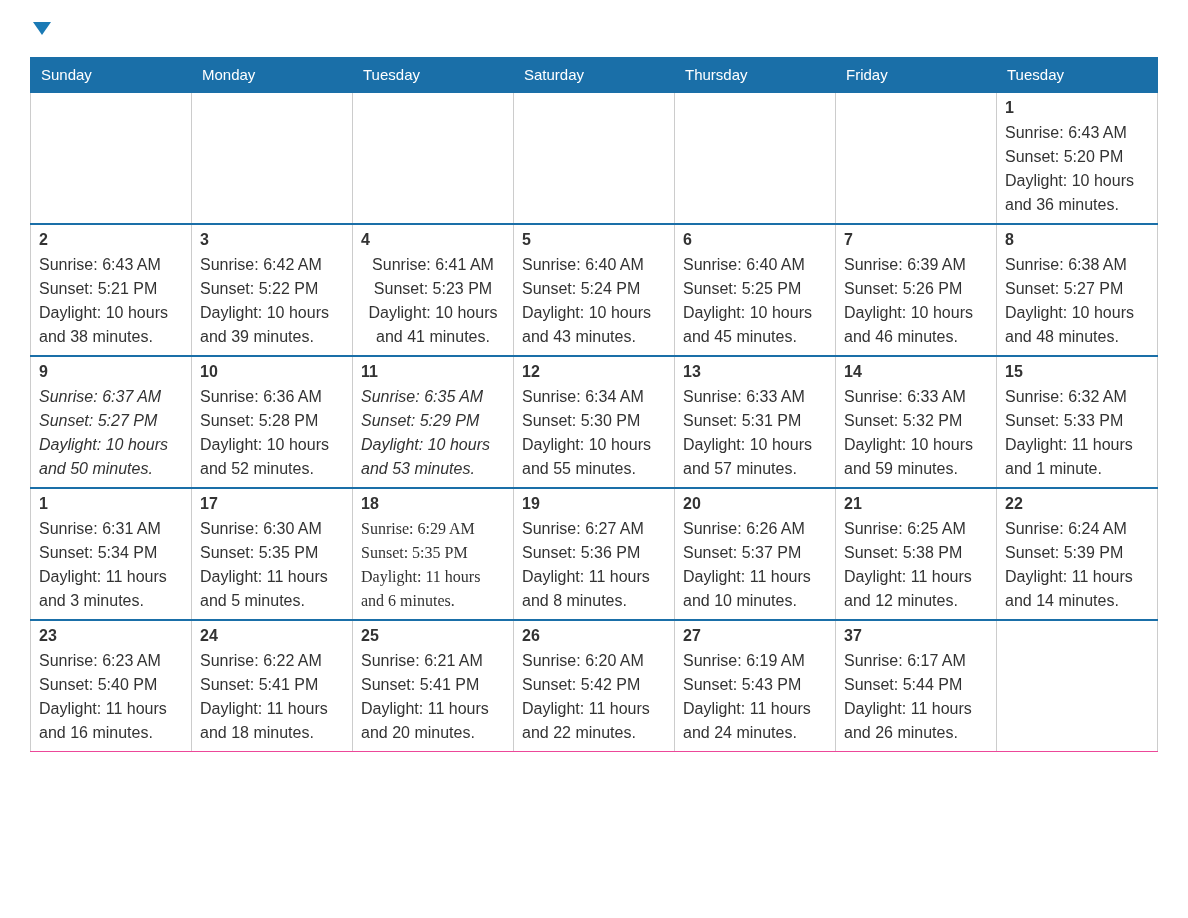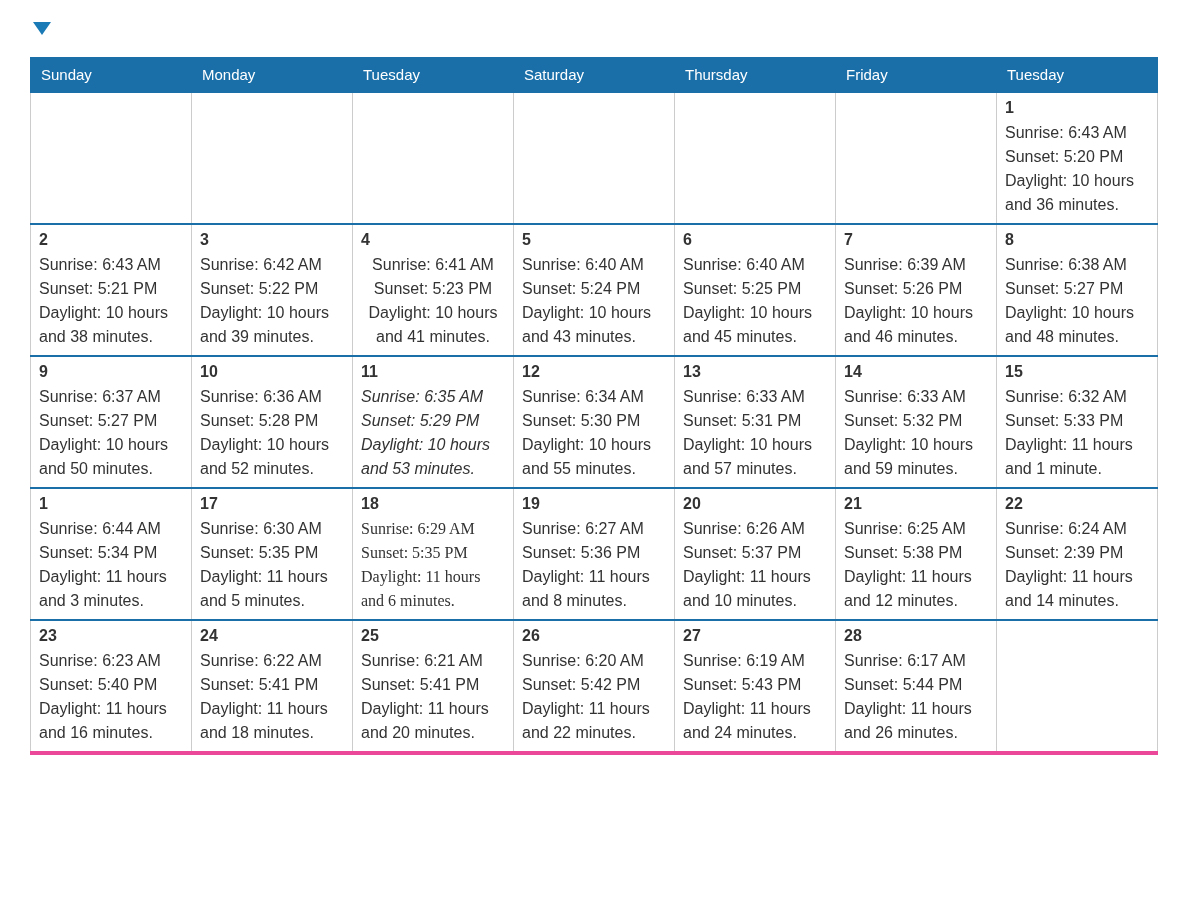--- a/index.html
+++ b/index.html
@@ -80,21 +80,21 @@
       color: #333;
       line-height: 1.5;
     }
     .empty-cell {
       background: #fff;
     }
     .week-row td {
       border-top: 2px solid #1a6fa8;
     }
     .last-row td {
-      border-bottom: 4px solid #ec4899;
+      border-bottom: 1px solid #ec4899;
     }
   </style>
 </head>
 <body>
 
 <div class="header">
   <div class="logo">
     <div style="display:flex; flex-direction:column; align-items:flex-start;">
       <div style="display:flex; align-items:center;">
         <span class="logo-text-general"></span>
@@ -176,21 +176,21 @@
         <td>
           <span class="day-number">8</span>
           <div class="day-info" style="white-space: pre-line;">Sunrise: 6:38 AM
 Sunset: 5:27 PM
 Daylight: 10 hours and 48 minutes.</div>
         </td>
       </tr>
       <tr class="week-row">
         <td>
           <span class="day-number">9</span>
-          <div class="day-info" style="white-space: pre-line;">Sunrise: 6:37 AM
+          <div class="day-info" style="white-space: pre-line; font-style: italic;">Sunrise: 6:37 AM
 Sunset: 5:27 PM
 Daylight: 10 hours and 50 minutes.</div>
         </td>
         <td>
           <span class="day-number">10</span>
           <div class="day-info" style="white-space: pre-line;">Sunrise: 6:36 AM
 Sunset: 5:28 PM
 Daylight: 10 hours and 52 minutes.</div>
         </td>
         <td>
@@ -220,21 +220,21 @@
         <td>
           <span class="day-number">15</span>
           <div class="day-info" style="white-space: pre-line;">Sunrise: 6:32 AM
 Sunset: 5:33 PM
 Daylight: 11 hours and 1 minute.</div>
         </td>
       </tr>
       <tr class="week-row">
         <td>
           <span class="day-number">1</span>
-          <div class="day-info" style="white-space: pre-line;">Sunrise: 6:44 AM
+          <div class="day-info" style="white-space: pre-line;">Sunrise: 6:31 AM
 Sunset: 5:34 PM
 Daylight: 11 hours and 3 minutes.</div>
         </td>
         <td>
           <span class="day-number">17</span>
           <div class="day-info" style="white-space: pre-line;">Sunrise: 6:30 AM
 Sunset: 5:35 PM
 Daylight: 11 hours and 5 minutes.</div>
         </td>
         <td>
@@ -257,21 +257,21 @@
         </td>
         <td>
           <span class="day-number">21</span>
           <div class="day-info" style="white-space: pre-line;">Sunrise: 6:25 AM
 Sunset: 5:38 PM
 Daylight: 11 hours and 12 minutes.</div>
         </td>
         <td>
           <span class="day-number">22</span>
           <div class="day-info" style="white-space: pre-line;">Sunrise: 6:24 AM
-Sunset: 2:39 PM
+Sunset: 5:39 PM
 Daylight: 11 hours and 14 minutes.</div>
         </td>
       </tr>
       <tr class="week-row last-row">
         <td>
           <span class="day-number">23</span>
           <div class="day-info" style="white-space: pre-line;">Sunrise: 6:23 AM
 Sunset: 5:40 PM
 Daylight: 11 hours and 16 minutes.</div>
         </td>
@@ -293,21 +293,21 @@
 Sunset: 5:42 PM
 Daylight: 11 hours and 22 minutes.</div>
         </td>
         <td>
           <span class="day-number">27</span>
           <div class="day-info" style="white-space: pre-line;">Sunrise: 6:19 AM
 Sunset: 5:43 PM
 Daylight: 11 hours and 24 minutes.</div>
         </td>
         <td>
-          <span class="day-number">28</span>
+          <span class="day-number">37</span>
           <div class="day-info" style="white-space: pre-line;">Sunrise: 6:17 AM
 Sunset: 5:44 PM
 Daylight: 11 hours and 26 minutes.</div>
         </td>
         <td class="empty-cell"></td>
       </tr>
     </tbody>
 </table>
 
 </body></html>

